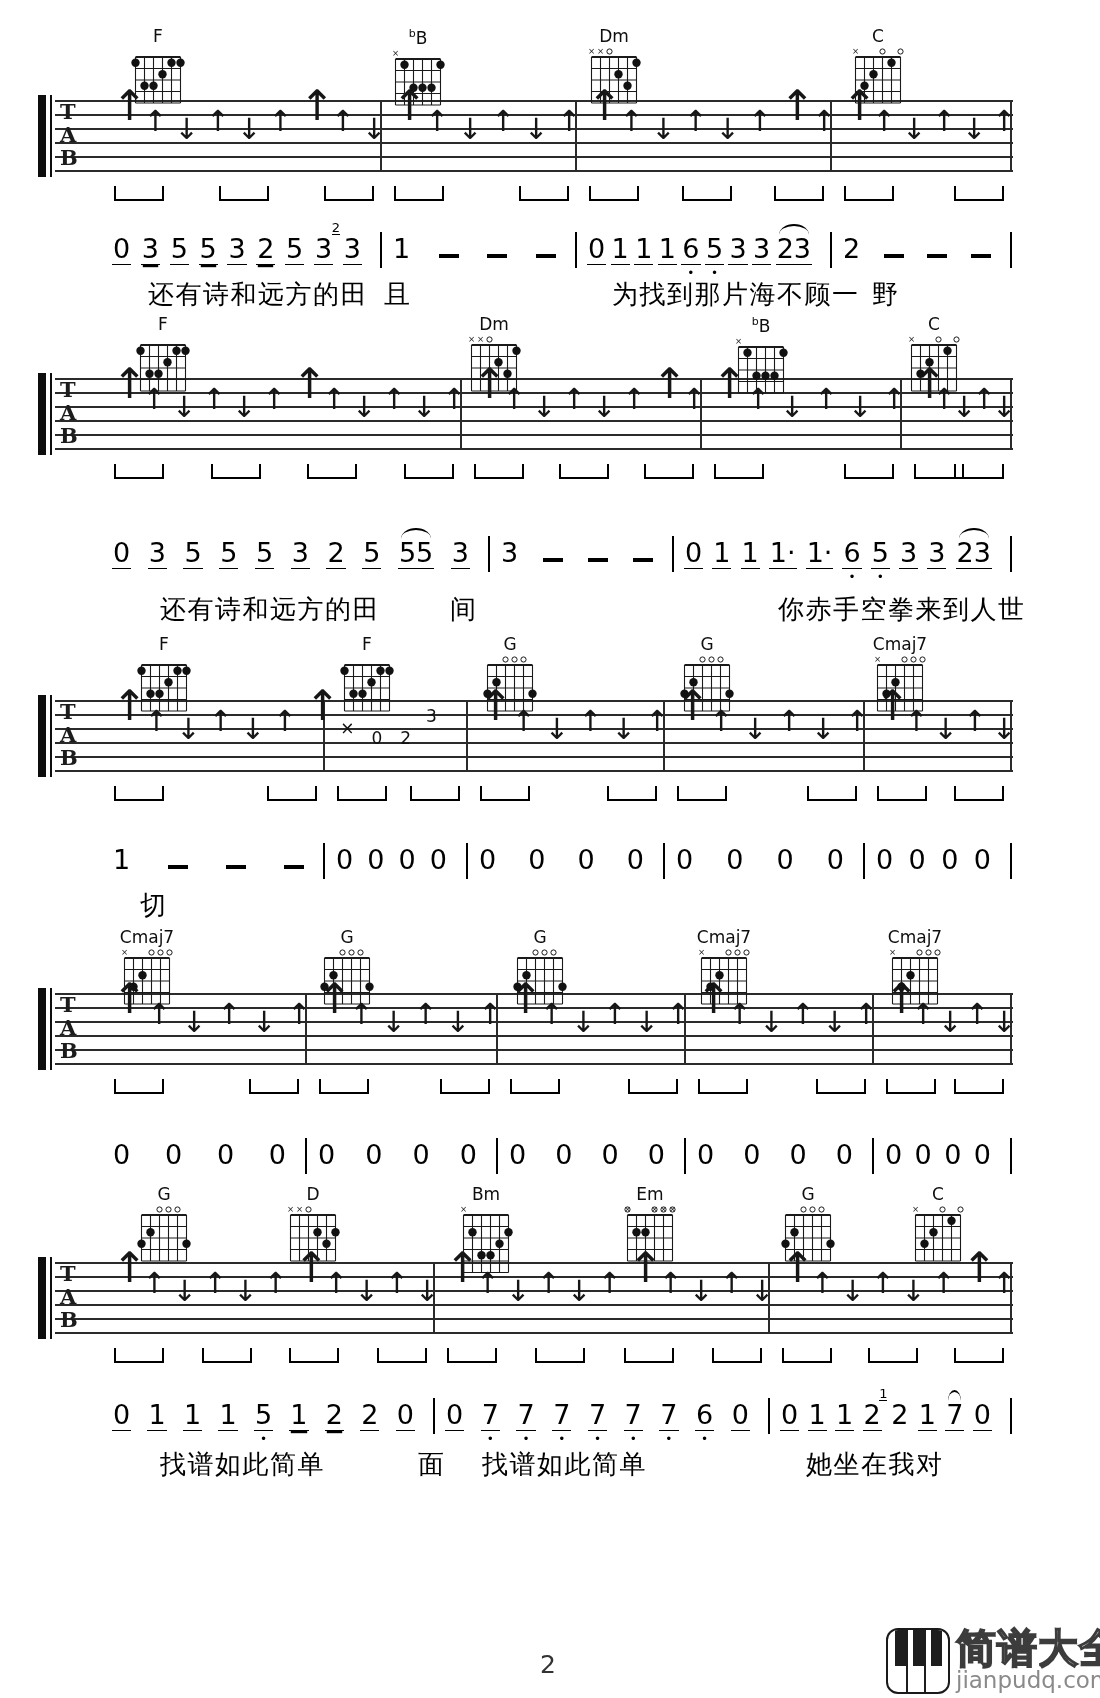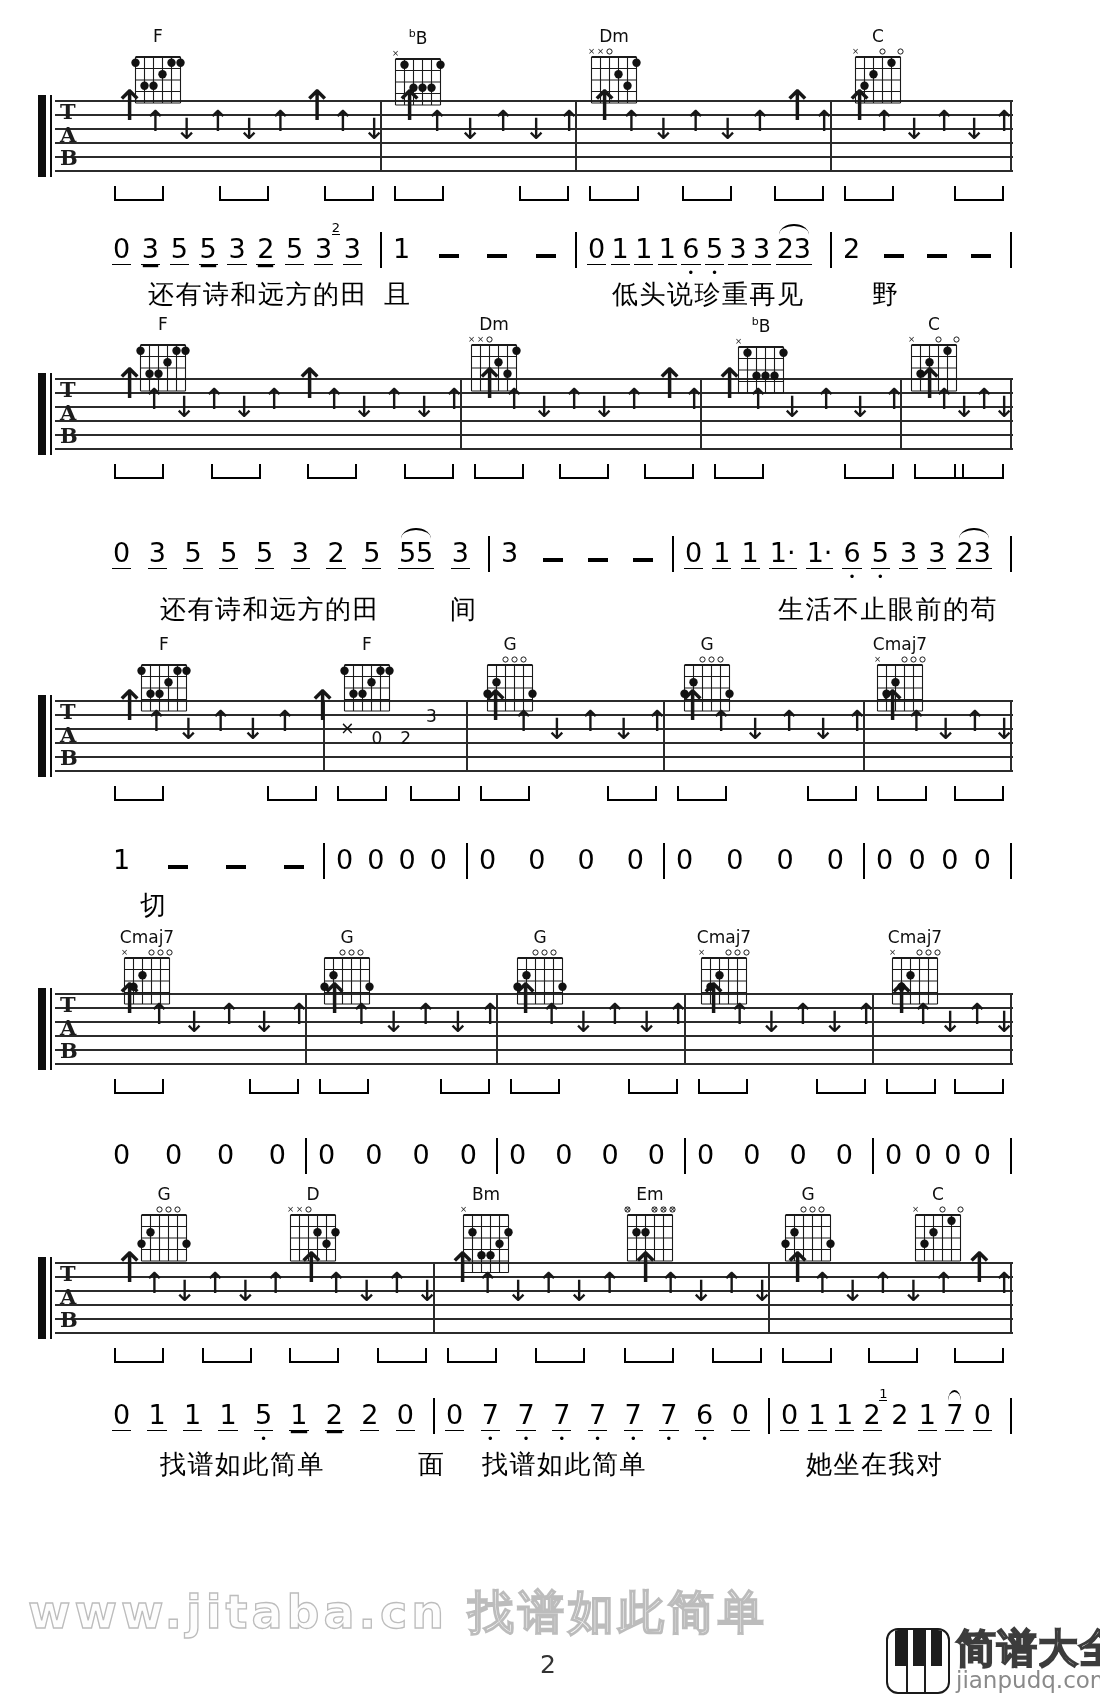--- a/index.html
+++ b/index.html
@@ -216,21 +216,21 @@
         <span class="note"><span class="dash" style="display: inline-block;"></span></span>
         <span class="note"><span class="dash" style="display: inline-block;"></span></span>
         <span class="note"><span class="dash" style="display: inline-block;"></span></span>
       </div>
       <div class="mel-bar" style="left: 380px; top: 232px;"></div>
       <div class="mel-bar" style="left: 575px; top: 232px;"></div>
       <div class="mel-bar" style="left: 830px; top: 232px;"></div>
       <div class="mel-bar" style="left: 1010px; top: 232px;"></div>
       <div class="lyric" style="left: 148px; top: 277px;">还有诗和远方的田</div>
       <div class="lyric" style="left: 384px; top: 277px;">且</div>
-      <div class="lyric" style="left: 612px; top: 277px;">低头说珍重再见</div>
+      <div class="lyric" style="left: 612px; top: 277px;">为找到那片海不顾一</div>
       <div class="lyric" style="left: 872px; top: 277px;">野</div>
       <div class="leftbar" style="top: 373px; height: 82px;"></div>
       <div class="leftthin" style="top: 373px; height: 82px;"></div>
       <div class="staffline" style="top: 378px;"></div>
       <div class="staffline" style="top: 392px;"></div>
       <div class="staffline" style="top: 406px;"></div>
       <div class="staffline" style="top: 420px;"></div>
       <div class="staffline" style="top: 434px;"></div>
       <div class="staffline" style="top: 448px;"></div>
       <div class="tabletter" style="top: 379px;">T</div>
@@ -398,21 +398,21 @@
         <span class="note u1 ld">5</span>
         <span class="note u1">3</span>
         <span class="note u1">3</span>
         <span class="note u1 slur">23</span>
       </div>
       <div class="mel-bar" style="left: 488px; top: 536px;"></div>
       <div class="mel-bar" style="left: 672px; top: 536px;"></div>
       <div class="mel-bar" style="left: 1010px; top: 536px;"></div>
       <div class="lyric" style="left: 160px; top: 592px;">还有诗和远方的田</div>
       <div class="lyric" style="left: 450px; top: 592px;">间</div>
-      <div class="lyric" style="left: 778px; top: 592px;">生活不止眼前的苟</div>
+      <div class="lyric" style="left: 778px; top: 592px;">你赤手空拳来到人世</div>
       <div class="leftbar" style="top: 695px; height: 82px;"></div>
       <div class="leftthin" style="top: 695px; height: 82px;"></div>
       <div class="staffline" style="top: 700px;"></div>
       <div class="staffline" style="top: 714px;"></div>
       <div class="staffline" style="top: 728px;"></div>
       <div class="staffline" style="top: 742px;"></div>
       <div class="staffline" style="top: 756px;"></div>
       <div class="staffline" style="top: 770px;"></div>
       <div class="tabletter" style="top: 701px;">T</div>
       <div class="tabletter" style="top: 724px;">A</div>
@@ -1031,21 +1031,20 @@
         <span class="note u1">0</span>
       </div>
       <div class="mel-bar" style="left: 433px; top: 1398px;"></div>
       <div class="mel-bar" style="left: 768px; top: 1398px;"></div>
       <div class="mel-bar" style="left: 1010px; top: 1398px;"></div>
       <div class="lyric" style="left: 160px; top: 1447px;">找谱如此简单</div>
       <div class="lyric" style="left: 418px; top: 1447px;">面</div>
       <div class="lyric" style="left: 482px; top: 1447px;">找谱如此简单</div>
       <div class="lyric" style="left: 806px; top: 1447px;">她坐在我对</div>
     </div>
-  <div class="watermark">www.jitaba.cn 找谱如此简单</div>
   <div class="pagenum">2</div>
   <div class="logo">
     <div class="piano">
       <div class="bkey" style="left:7px"></div>
       <div class="bkey" style="left:25px"></div>
       <div class="bkey" style="left:43px"></div>
       <div class="wline" style="left:18px"></div>
       <div class="wline" style="left:36px"></div>
     </div>
     <div>

